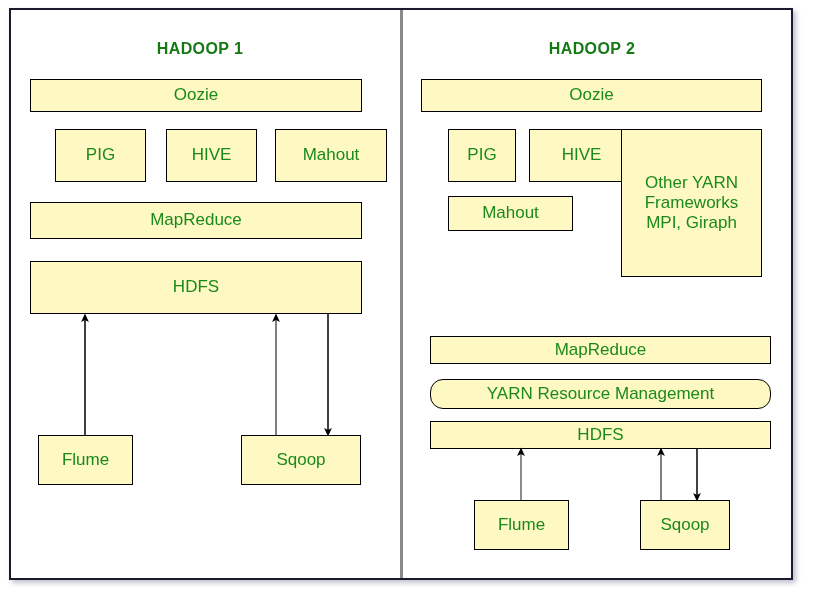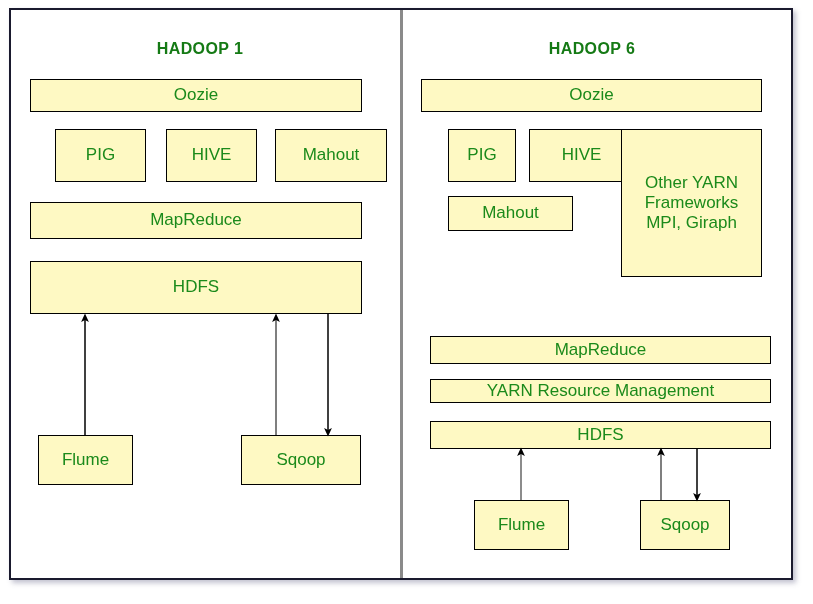--- a/index.html
+++ b/index.html
@@ -94,37 +94,37 @@
   <div class="node small" style="left:250px; top:129px; width:112px; height:53px;">Mahout</div>
 
   <div class="node" style="left:30px; top:202px; width:332px; height:37px;">MapReduce</div>
 
   <div class="node" style="left:30px; top:261px; width:332px; height:53px;">HDFS</div>
 
   <div class="node" style="left:38px; top:435px; width:95px; height:50px;">Flume</div>
 
   <div class="node" style="left:241px; top:435px; width:120px; height:50px;">Sqoop</div>
 
-  <div class="panel-title" style="left:487px; top:40px; width:210px;">HADOOP 6</div>
+  <div class="panel-title" style="left:487px; top:40px; width:210px;">HADOOP 2</div>
 
   <div class="node" style="left:421px; top:79px; width:341px; height:33px;">Oozie</div>
 
   <div class="node small" style="left:423px; top:129px; width:68px; height:53px;">PIG</div>
 
   <div class="node small" style="left:504px; top:129px; width:105px; height:53px;">HIVE</div>
 
   <div class="node small" style="left:423px; top:196px; width:125px; height:35px;">Mahout</div>
 
   <div class="node" style="left:621px; top:129px; width:141px; height:148px;">Other YARN
 Frameworks
 MPI, Giraph</div>
 
   <div class="node" style="left:430px; top:336px; width:341px; height:28px;">MapReduce</div>
 
-  <div class="node" style="left:430px; top:379px; width:341px; height:24px;">YARN Resource Management</div>
+  <div class="node" style="left:430px; top:379px; width:341px; height:30px;border-radius:13px;">YARN Resource Management</div>
 
   <div class="node" style="left:430px; top:421px; width:341px; height:28px;">HDFS</div>
 
   <div class="node" style="left:474px; top:500px; width:95px; height:50px;">Flume</div>
 
   <div class="node" style="left:640px; top:500px; width:90px; height:50px;">Sqoop</div>
 
   <svg id="arrow-layer" viewBox="0 0 813 604" xmlns="http://www.w3.org/2000/svg">
     <defs>
       <marker id="arrowhead" markerWidth="7" markerHeight="7" refX="3.2" refY="3.2" orient="auto" markerUnits="strokeWidth">

